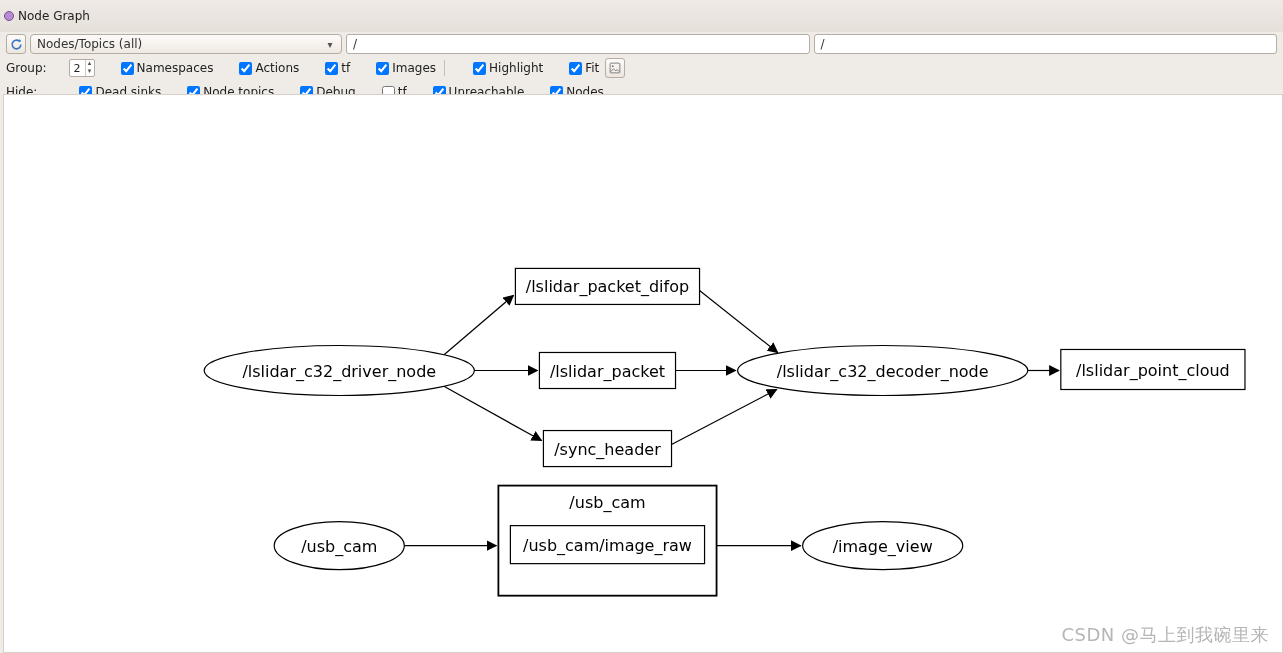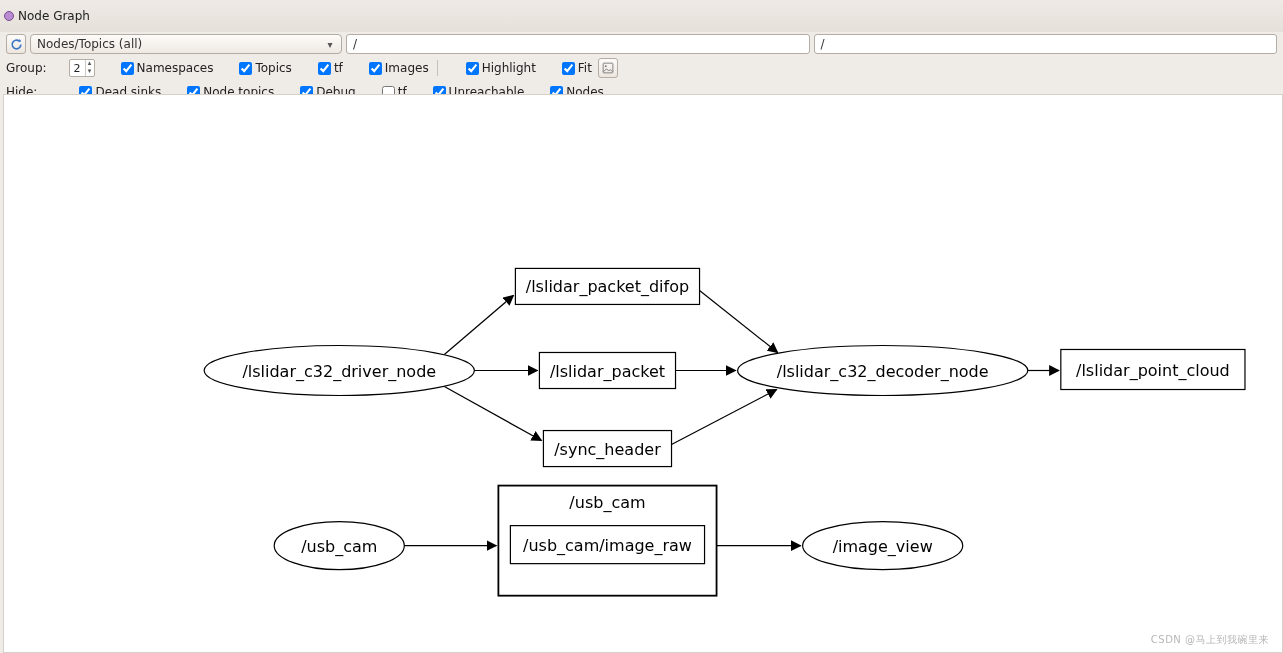--- a/index.html
+++ b/index.html
@@ -136,21 +136,21 @@
     width: 100%; height: 100%;
   }
   .node-text {
     font-family: "DejaVu Sans", Arial, sans-serif;
     font-size: 16px;
     fill: #000;
   }
   .watermark {
     position: absolute;
     right: 14px; bottom: 6px;
-    font-size: 10px;
+    font-size: 18px;
     color: rgba(120,120,120,0.55);
     letter-spacing: 0.5px;
     pointer-events: none;
     margin-top: 24px;
   }
 </style>
 </head>
 <body>
 
 <div class="titlebar">
@@ -189,21 +189,21 @@
         <span>▴</span>
         <span>▾</span>
       </span>
   </div>
   <label class="check">
     <input type="checkbox" checked="" style="">
       <span>Namespaces</span>
   </label>
   <label class="check">
     <input type="checkbox" checked="" style="">
-      <span>Topics</span>
+      <span>Actions</span>
   </label>
   <label class="check">
     <input type="checkbox" checked="" style="">
       <span>tf</span>
   </label>
   <label class="check">
     <input type="checkbox" checked="" style="">
       <span>Images</span>
   </label>
   <span class="divider-v"></span>

